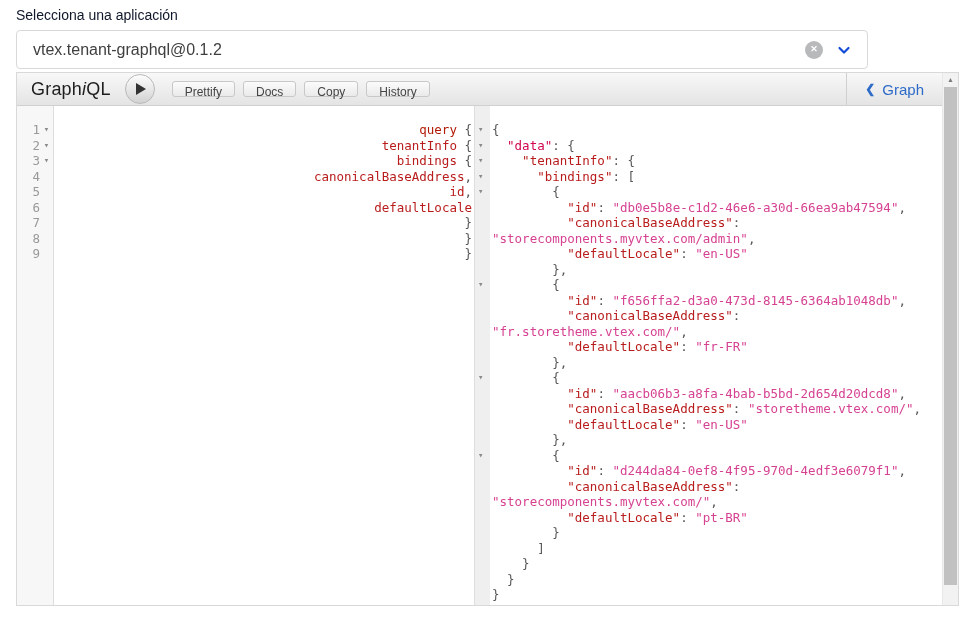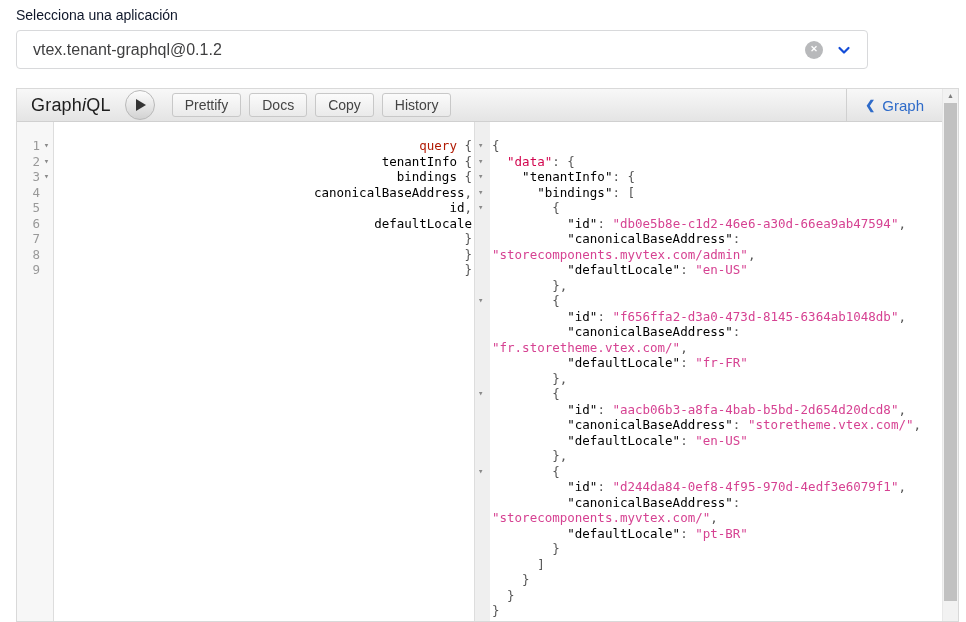--- a/index.html
+++ b/index.html
@@ -25,21 +25,21 @@
   .clear-btn {
     width: 18px; height: 18px; border-radius: 50%; background: #b8b9bb;
     display: flex; align-items: center; justify-content: center;
     margin-right: 13px; cursor: pointer; flex: none;
   }
   .clear-x { color: #fff; font-size: 9px; font-weight: bold; line-height: 1; }
   .chevron-svg { flex: none; display: block; margin-right: 5px; }
 
   
   .graphiql {
-    position: absolute; left: 16px; top: 88px; width: 943px; height: 534px;
+    position: absolute; left: 16px; top: 72px; width: 943px; height: 534px;
     border: 1px solid #d9d9d9; background: #fff; overflow: hidden; padding-left: 38px;
   }
   .topbar {
     position: absolute; left: 0; top: 0; right: 16px; height: 33px;
     background: linear-gradient(#f8f8f8, #e4e4e4);
     border-bottom: 1px solid #d0d0d0;
     display: flex; align-items: center;
   }
   .gql-title { margin-left: 14px; font-size: 18px; color: #1e1e1e; letter-spacing: 0.2px; }
   .gql-title em { font-style: italic; }
@@ -50,21 +50,21 @@
     display: flex; align-items: center; justify-content: center; flex: none;
   }
   .play {
     width: 0; height: 0; margin-left: 3px;
     border-top: 6px solid transparent; border-bottom: 6px solid transparent;
     border-left: 10px solid #333;
   }
   .btns { display: flex; gap: 8px; margin-left: 17px; }
   .btns button {
     font-family: "Liberation Sans", sans-serif;
-    font-size: 14px; color: #444; padding: 3px 12px; height: 24px;
+    font-size: 12px; color: #444; padding: 3px 12px; height: 16px;
     background: linear-gradient(#fbfbfb, #eaeaea);
     border: 1px solid #c8c8c8; border-radius: 3px; cursor: pointer;
   }
   .docs-btn {
     margin-left: auto; height: 100%; display: flex; align-items: center;
     border-left: 1px solid #d0d0d0; padding: 0 18px;
     color: #2e6bc9; font-size: 15px; cursor: pointer;
   }
   .docs-chevron { font-size: 12px; font-weight: 600; margin-right: 7px; }
 
@@ -85,21 +85,21 @@
   .res-gutter { width: 15px; flex: none; background: #efefef; padding-top: 16px; }
   .res-code { flex: 1; padding: 16px 0 4px 2px; overflow: hidden; }
 
   .code-line { height: 15.5px; white-space: pre; }
   .gutter-row { height: 15.5px; display: flex; }
   .ln { width: 23px; text-align: right; color: #999; flex: none; }
   .fold { flex: 1; text-align: center; color: #8a8a8a; font-size: 9px; line-height: 15.5px; }
   .res-gutter .fold { text-align: left; padding-left: 3px; }
 
   .c-kw   { color: #B11A04; }
-  .c-prop { color: #000000; }
+  .c-prop { color: #b91c1c; }
   .c-punc { color: #555555; }
   .c-str  { color: #D64292; }
   .c-def  { color: #D2054E; }
   .c-txt  { color: #555555; }
 
   
   .scrollbar {
     position: absolute; right: 0; top: 0; bottom: 0; width: 16px;
     background: #f2f2f2; border-left: 1px solid #e8e8e8;
   }

